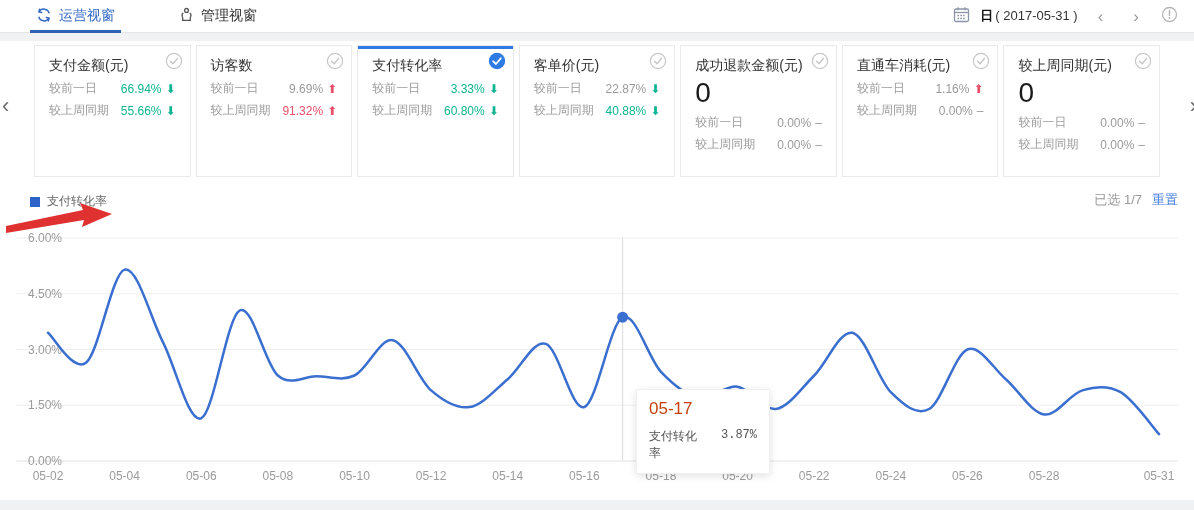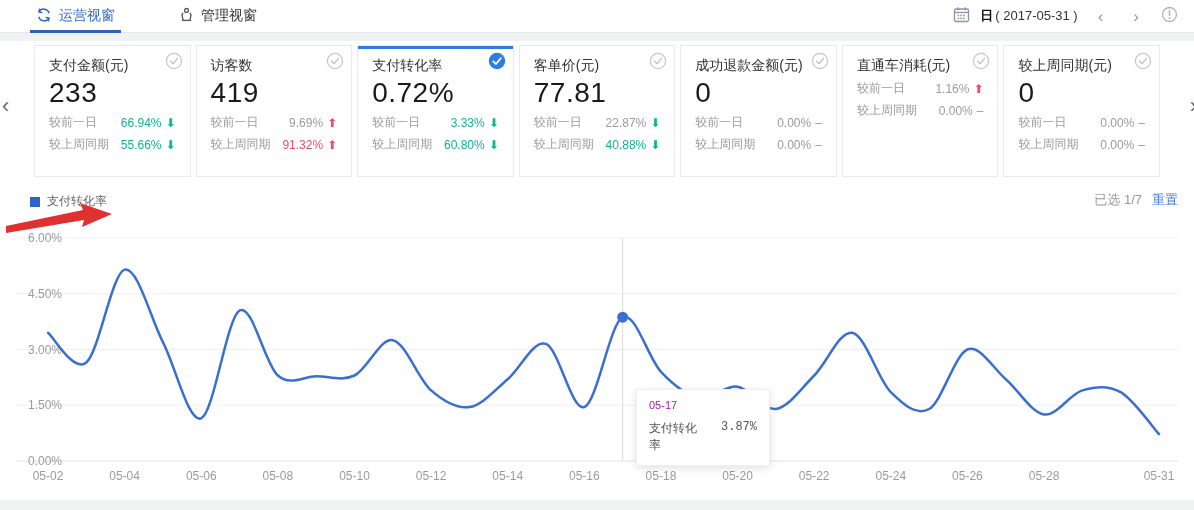--- a/index.html
+++ b/index.html
@@ -44,21 +44,21 @@
   
   .chart-section { position:relative; height:319px; background:#fff; }
   .legend-row { position:absolute; left:30px; top:12px; display:flex; align-items:center; gap:7px; }
   .legend-swatch { width:10px; height:10px; background:#2d64c8; display:inline-block; }
   .legend-label { font-size:12px; color:#666; }
   .chart-meta { position:absolute; right:16px; top:10px; font-size:13px; }
   .selected-info { color:#999; }
   .reset-link { color:#3f7ae0; margin-left:10px; cursor:pointer; text-decoration:none; }
   #chart-svg { position:absolute; left:0; top:46px; }
   .tooltip { position:absolute; left:636px; top:208px; width:134px; background:#fff; border:1px solid #f0f0f0; box-shadow:0 2px 8px rgba(0,0,0,0.12); padding:9px 12px 11px 12px; }
-  .tooltip-date { font-size:11px; color:#a21caf; }
+  .tooltip-date { font-size:17px; color:#c2410c; }
   .tooltip-row { display:flex; font-size:12px; color:#555; margin-top:9px; }
   .tooltip-val { margin-left:18px; color:#555;font-family:Liberation Mono, monospace; }
   .red-arrow { position:absolute; left:4px; top:21px; }
 </style>
 </head>
 <body>
 
 <div id="app">
 
   <div class="topbar">
@@ -116,75 +116,71 @@
 
   <div class="cards-wrap">
     <span class="edge-chev left">‹</span>
     <div class="cards" id="cards">
         <div class="card">
           <span class="card-check"><svg width="18" height="18" viewBox="0 0 18 18">
               <circle cx="9" cy="9" r="7.6" fill="none" stroke="#c6c6c6" stroke-width="1.2"></circle>
               <polyline points="5.5,9.3 8.1,11.8 12.5,6.4" fill="none" stroke="#c6c6c6" stroke-width="1.4" stroke-linecap="round" stroke-linejoin="round"></polyline>
             </svg></span>
           <div class="card-title">支付金额(元)</div>
-          <div class="card-value">233</div>
           <div class="card-row">
             <span class="row-label">较前一日</span>
             <span class="row-value c-green">66.94%</span>
             <span class="row-arrow c-green">⬇</span>
           </div>
           <div class="card-row">
             <span class="row-label">较上周同期</span>
             <span class="row-value c-green">55.66%</span>
             <span class="row-arrow c-green">⬇</span>
           </div>
         </div>
         <div class="card">
           <span class="card-check"><svg width="18" height="18" viewBox="0 0 18 18">
               <circle cx="9" cy="9" r="7.6" fill="none" stroke="#c6c6c6" stroke-width="1.2"></circle>
               <polyline points="5.5,9.3 8.1,11.8 12.5,6.4" fill="none" stroke="#c6c6c6" stroke-width="1.4" stroke-linecap="round" stroke-linejoin="round"></polyline>
             </svg></span>
           <div class="card-title">访客数</div>
-          <div class="card-value">419</div>
           <div class="card-row">
             <span class="row-label">较前一日</span>
             <span class="row-value c-gray">9.69%</span>
             <span class="row-arrow c-red">⬆</span>
           </div>
           <div class="card-row">
             <span class="row-label">较上周同期</span>
             <span class="row-value c-red">91.32%</span>
             <span class="row-arrow c-red">⬆</span>
           </div>
         </div>
         <div class="card selected">
           <span class="card-check"><svg width="18" height="18" viewBox="0 0 18 18">
               <circle cx="9" cy="9" r="8.2" fill="#2f7be6"></circle>
               <polyline points="5.2,9.3 8,12 12.8,6.2" fill="none" stroke="#fff" stroke-width="1.8" stroke-linecap="round" stroke-linejoin="round"></polyline>
             </svg></span>
           <div class="card-title">支付转化率</div>
-          <div class="card-value">0.72%</div>
           <div class="card-row">
             <span class="row-label">较前一日</span>
             <span class="row-value c-green">3.33%</span>
             <span class="row-arrow c-green">⬇</span>
           </div>
           <div class="card-row">
             <span class="row-label">较上周同期</span>
             <span class="row-value c-green">60.80%</span>
             <span class="row-arrow c-green">⬇</span>
           </div>
         </div>
         <div class="card">
           <span class="card-check"><svg width="18" height="18" viewBox="0 0 18 18">
               <circle cx="9" cy="9" r="7.6" fill="none" stroke="#c6c6c6" stroke-width="1.2"></circle>
               <polyline points="5.5,9.3 8.1,11.8 12.5,6.4" fill="none" stroke="#c6c6c6" stroke-width="1.4" stroke-linecap="round" stroke-linejoin="round"></polyline>
             </svg></span>
           <div class="card-title">客单价(元)</div>
-          <div class="card-value">77.81</div>
           <div class="card-row">
             <span class="row-label">较前一日</span>
             <span class="row-value c-gray">22.87%</span>
             <span class="row-arrow c-green">⬇</span>
           </div>
           <div class="card-row">
             <span class="row-label">较上周同期</span>
             <span class="row-value c-green">40.88%</span>
             <span class="row-arrow c-green">⬇</span>
           </div>

